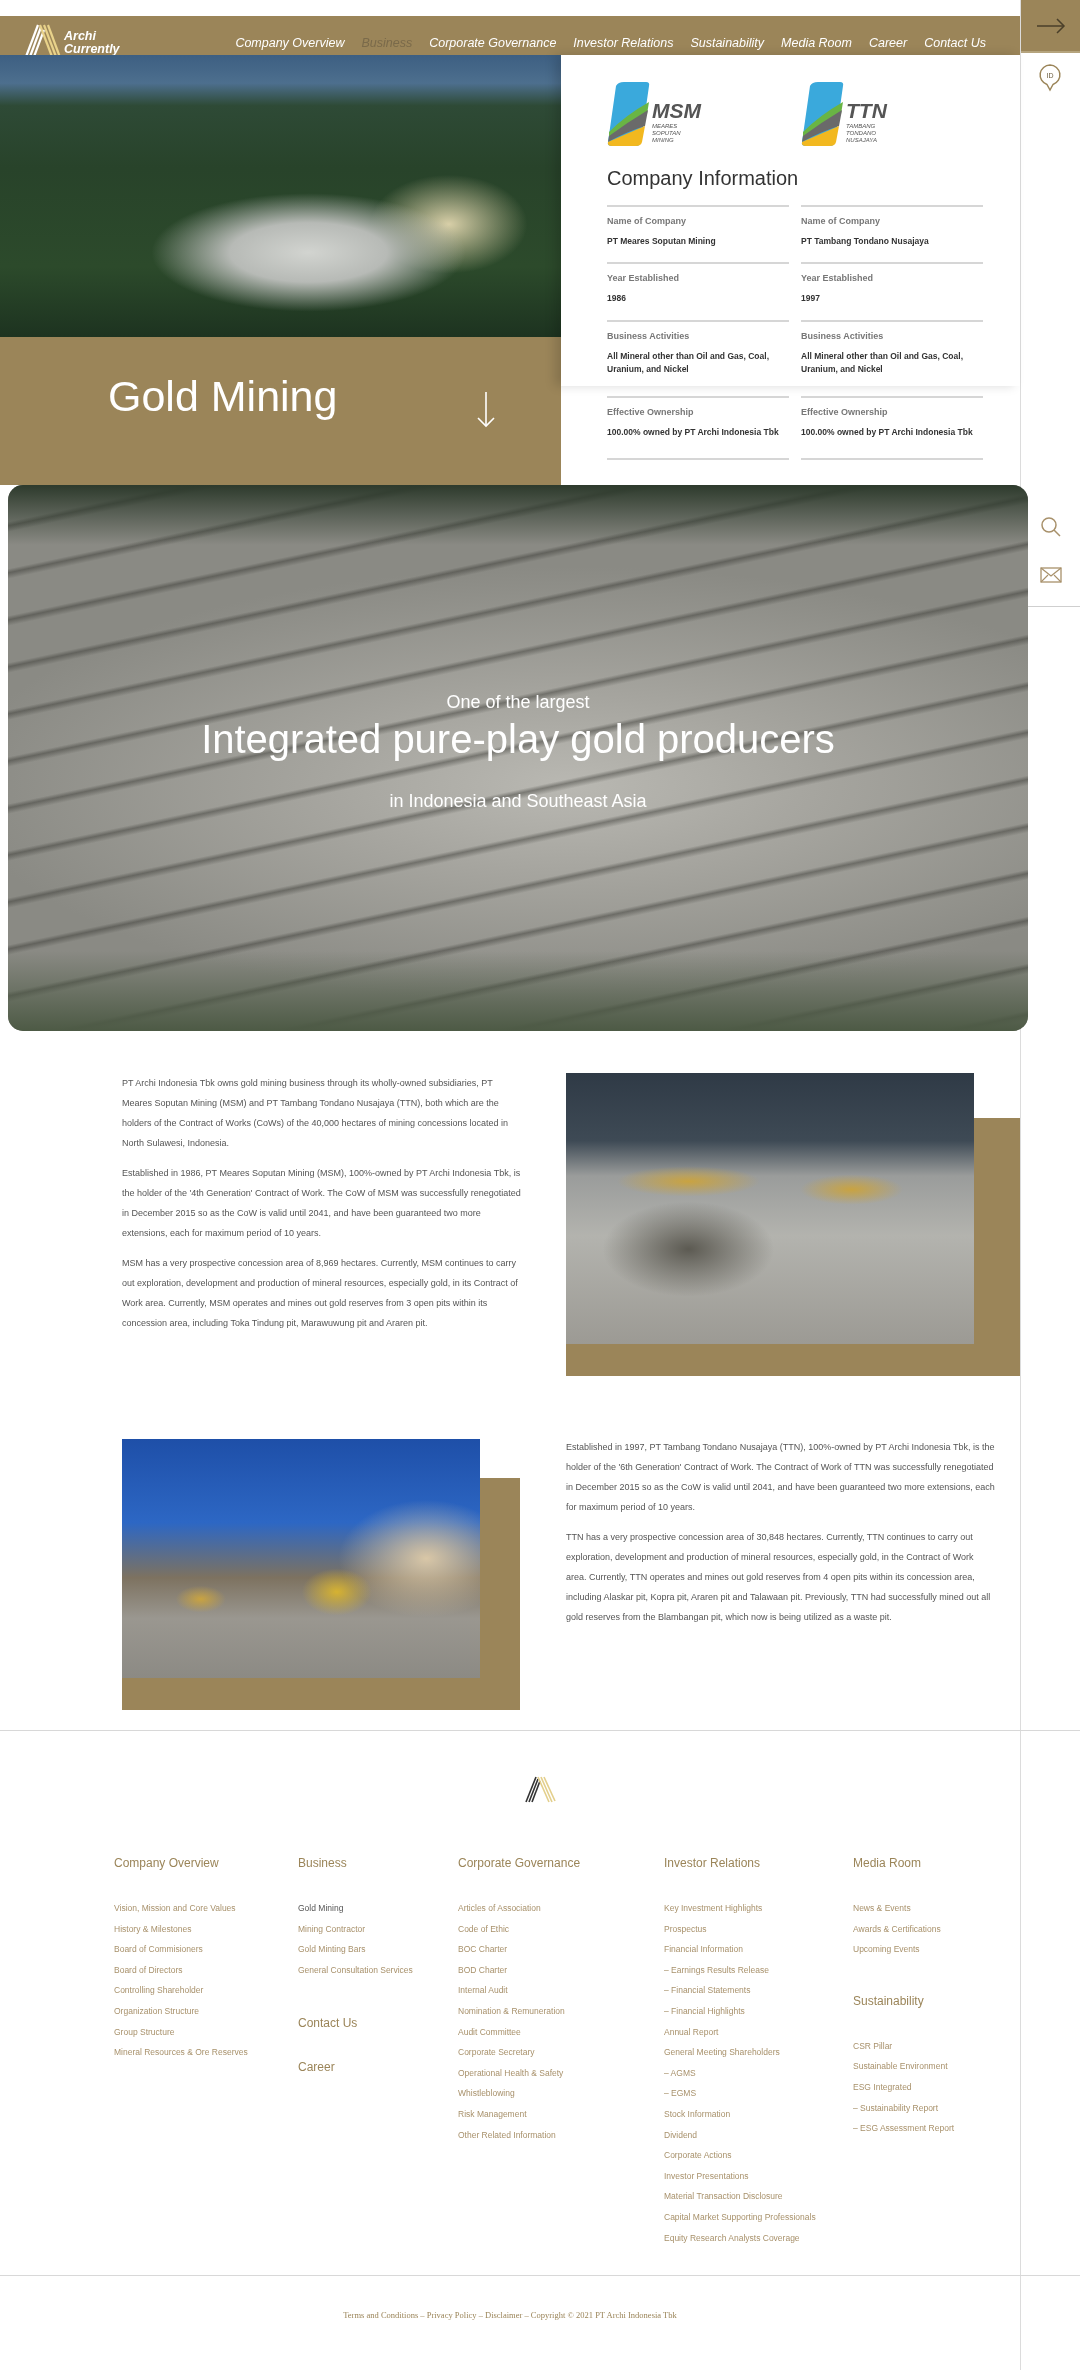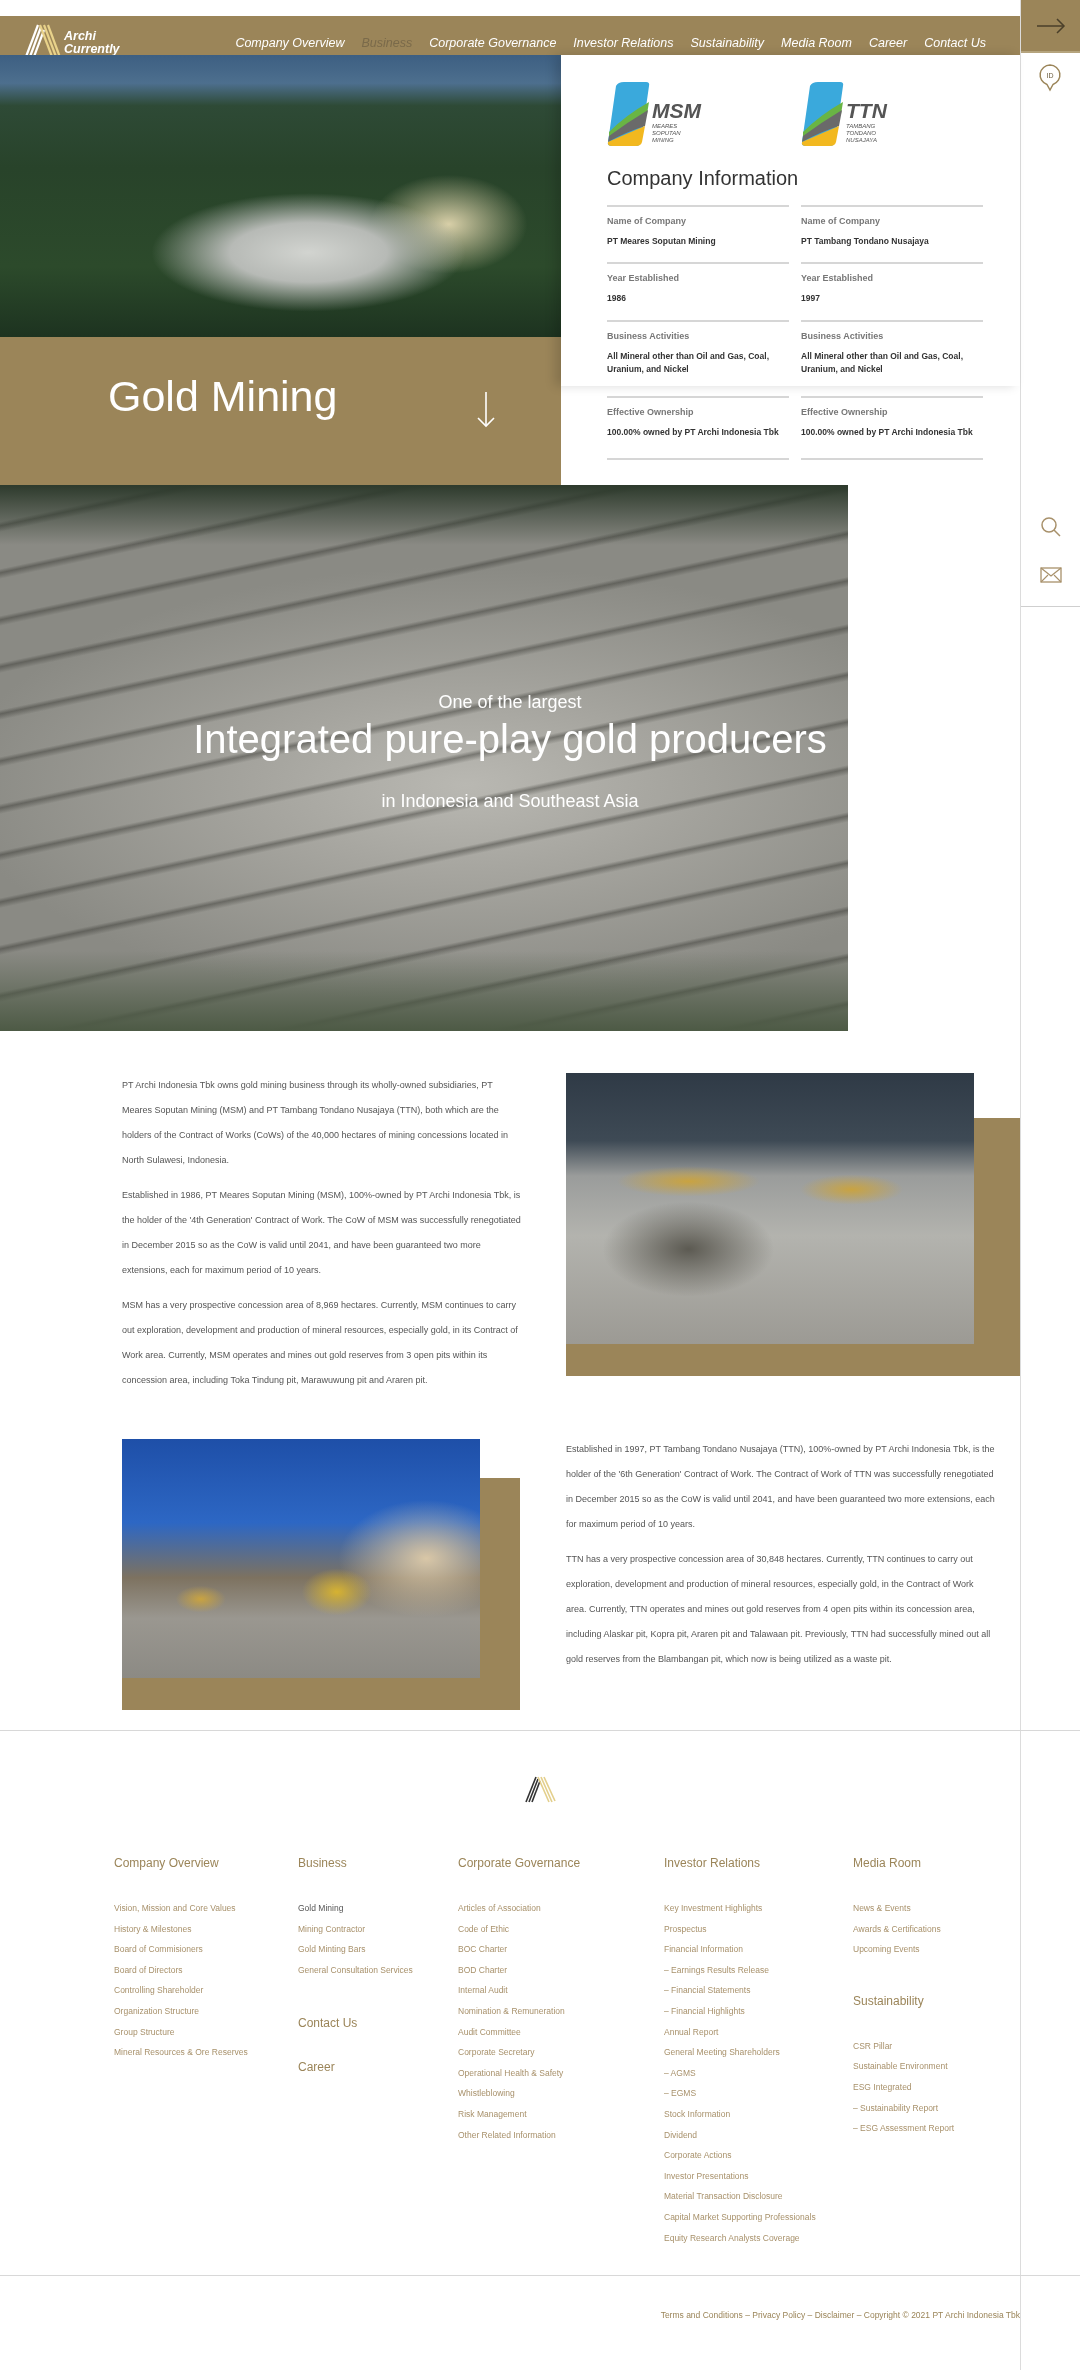--- a/index.html
+++ b/index.html
@@ -42,34 +42,35 @@
   .card-title { position: absolute; left: 46px; top: 112px; font-size: 20px; color: #333; font-weight: normal; }
   .col { position: absolute; top: 150px; width: 182px; }
   .col.left { left: 46px; }
   .col.right { left: 240px; }
   .field { border-top: 2px solid #d6d6d6; padding-top: 9px; }
   .field .lbl { font-size: 9px; color: #777; margin-bottom: 9px; font-weight: bold; }
   .field .val { font-size: 8.5px; color: #333; font-weight: bold; line-height: 13px; }
   .f1 { height: 57px; } .f2 { height: 58px; } .f3 { height: 76px; } .f4 { height: 64px; border-bottom: 2px solid #d6d6d6; }
 
   
-  .aerial { position: absolute; left: 0; top: 485px; width: 848px; height: 546px; overflow: hidden;
+  .aerial { position: absolute; left: 8px; top: 485px; width: 1020px; height: 546px; overflow: hidden;
     background:
       repeating-linear-gradient(168deg, rgba(60,60,55,0.0) 0px, rgba(60,60,55,0.0) 36px, rgba(50,50,45,0.45) 40px, rgba(60,60,55,0.0) 46px),
       radial-gradient(ellipse 60% 40% at 55% 55%, #b9b8b2 0%, #a6a59f 40%, #8a8a84 100%),
       #8e8e88;
+    border-radius: 15px;
   }
   .aerial::before { content:""; position:absolute; left:0; top:0; width:100%; height:60px; background: linear-gradient(180deg, #2d3a2c, rgba(60,70,60,0)); }
   .aerial::after { content:""; position:absolute; left:0; bottom:0; width:100%; height:80px; background: linear-gradient(0deg, #4d5a45, rgba(80,90,70,0)); }
   .aerial-sub1 { position: absolute; left: 0; width: 1020px; top: 207px; text-align: center; color: #fff; font-size: 18px; z-index: 2; }
   .aerial-main { position: absolute; left: 0; width: 1020px; top: 232px; text-align: center; color: #fff; font-size: 40px; z-index: 2; }
   .aerial-sub2 { position: absolute; left: 0; width: 1020px; top: 306px; text-align: center; color: #fff; font-size: 18px; z-index: 2; }
 
   
-  .para { font-size: 9px; color: #555; line-height: 25px; margin-bottom: 10px; }
+  .para { font-size: 9px; color: #555; line-height: 20px; margin-bottom: 10px; }
   .sec1-text { position: absolute; left: 122px; top: 1073px; width: 400px; }
   .sec2-text { position: absolute; left: 566px; top: 1437px; width: 430px; }
 
   .img1-bg { position: absolute; left: 566px; top: 1118px; width: 454px; height: 258px; background: #9b8559; }
   .img1 { position: absolute; left: 566px; top: 1073px; width: 408px; height: 271px;
     background:
       radial-gradient(ellipse 30% 25% at 30% 65%, #5c5a52 0%, rgba(90,88,80,0) 70%),
       radial-gradient(ellipse 25% 8% at 30% 40%, #c9a341 0%, rgba(200,160,60,0) 70%),
       radial-gradient(ellipse 18% 8% at 70% 43%, #c9a341 0%, rgba(200,160,60,0) 70%),
       linear-gradient(180deg, #2f3a46 0%, #3e4a55 25%, #9a9c9b 38%, #b3b3ae 60%, #9c9a94 100%); }
@@ -84,21 +85,21 @@
 
   .divider { position: absolute; left: 0; width: 1080px; height: 1px; background: #d8d8d8; }
 
   
   .f-logo { position: absolute; left: 523px; top: 1775px; width: 34px; height: 28px; }
   .fcol { position: absolute; top: 1856px; }
   .fcol h4 { font-size: 12px; color: #9b8559; font-weight: normal; margin-bottom: 28px; }
   .fcol .sub-h { margin-top: 30px; }
   .fcol a { display: block; font-size: 8.5px; color: #a8916b; line-height: 20.6px; text-decoration: none; white-space: nowrap; }
   .fcol a.current { color: #555; }
-  .copyright { position: absolute; left: 0; width: 1020px; top: 2310px; text-align: right; font-size: 8.5px; color: #9b8559; }
+  .copyright { position: absolute; left: 0; width: 1020px; top: 2310px; text-align: center; font-size: 8.5px; color: #9b8559; font-family: Liberation Serif, serif; }
 </style>
 </head>
 <body>
 
 <header class="header">
   <div class="logo">
     <svg viewBox="0 0 42 42">
       <g stroke-width="2.2" fill="none">
         <line x1="4" y1="40" x2="18" y2="3" stroke="#ffffff"></line>
         <line x1="8" y1="40" x2="21" y2="5" stroke="#ffffff"></line>

